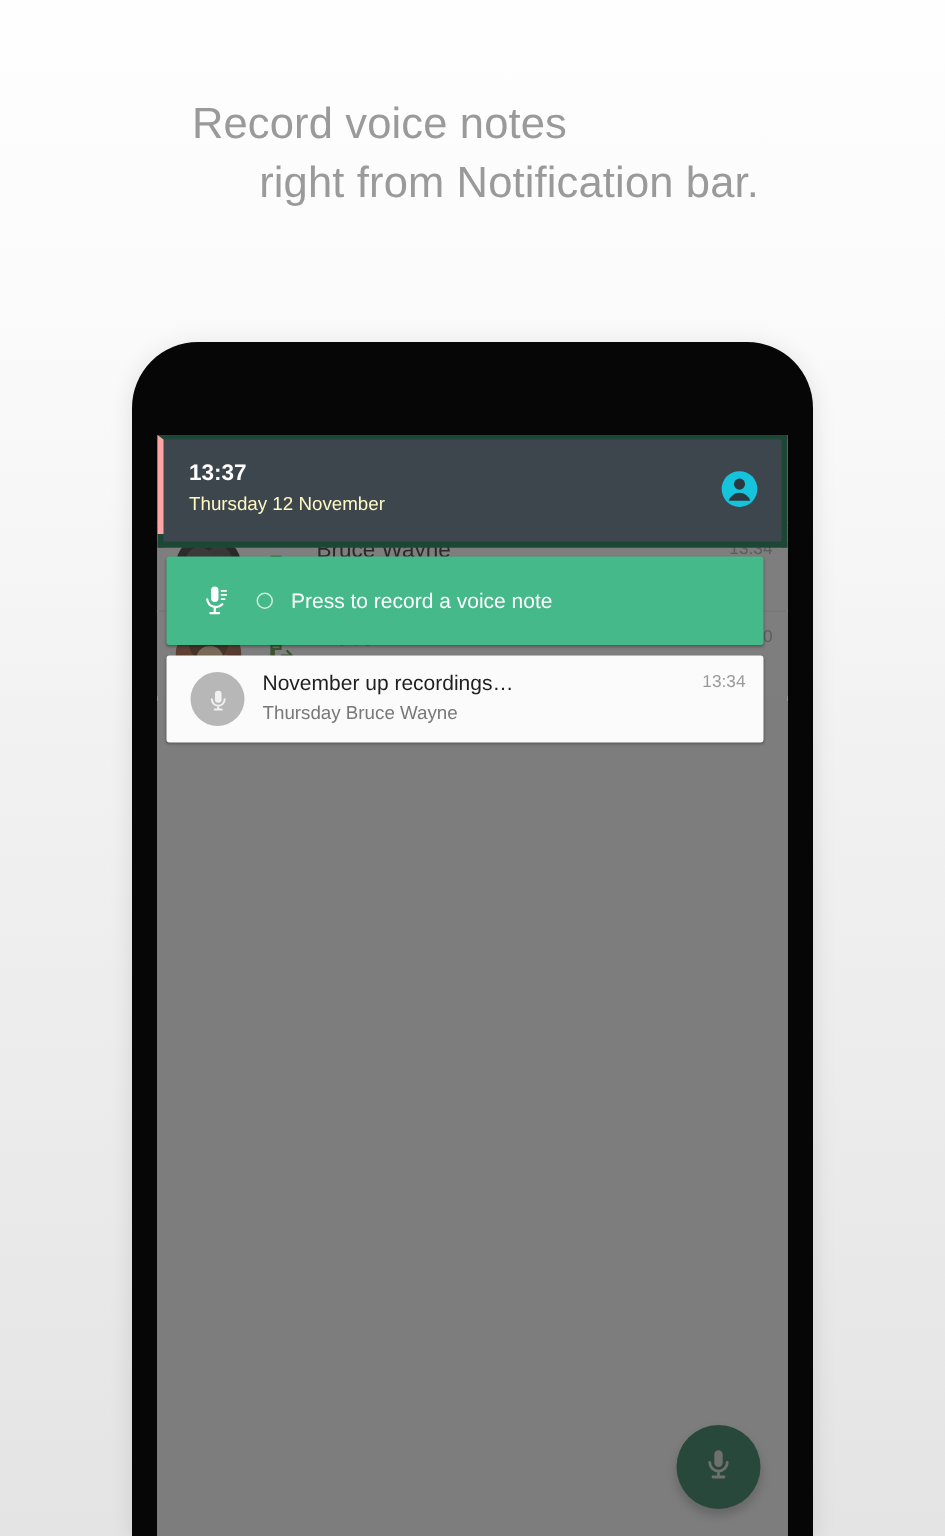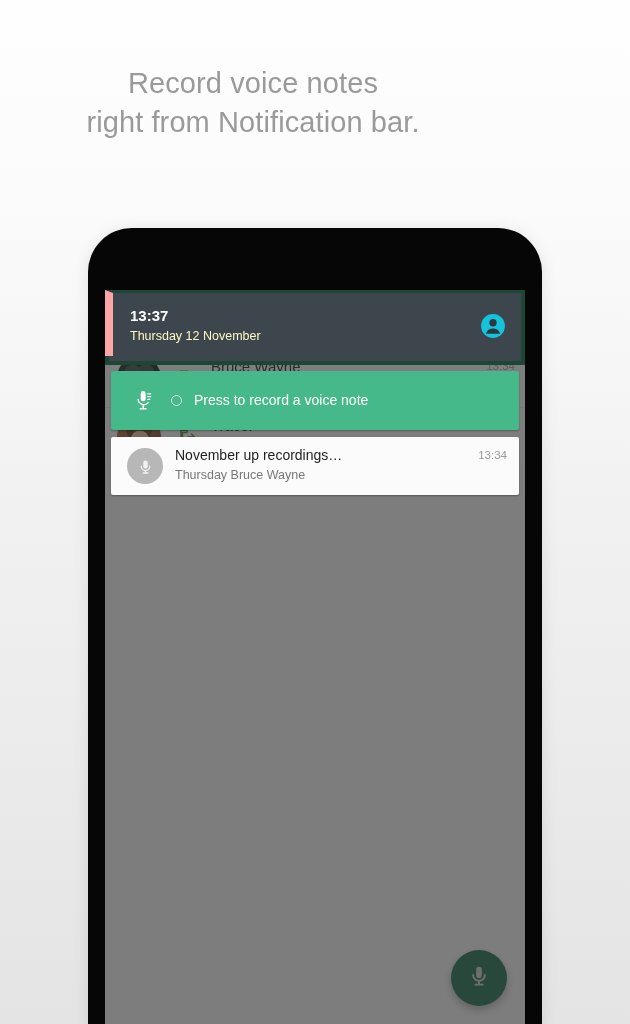--- a/index.html
+++ b/index.html
@@ -21,21 +21,21 @@
     top: 64px;
     left: 0;
     width: 506px;
     text-align: center;
     color: #9a9a9a;
     font-size: 29px;
     line-height: 39px;
     font-weight: 400;
     letter-spacing: 0.1px;
   }
-  .headline .l2 { display: block; }
+  .headline .l2 { display: block; text-align: right; }
 
   
   .phone {
     position: absolute;
     left: 88px;
     top: 228px;
     width: 454px;
     height: 796px;
     background: #060606;
     border-radius: 44px 44px 0 0;
@@ -166,21 +166,21 @@
   .shade {
     position: absolute;
     left: 0;
     top: 0;
     width: 420px;
   }
   .shade-header {
     position: relative;
     height: 66px;
     background: #3e464d;
-    border-left: 8px solid #fca5a5;
+    border-left: 4px solid #fca5a5;
     border-right: 4px solid #1c4635;
     border-top: 3px solid #1c4635;
     box-sizing: border-box;
   }
   .sh-time {
     position: absolute;
     left: 17px;
     top: 14px;
     color: #ffffff;
     font-size: 15px;
@@ -203,21 +203,21 @@
   .shade-gap {
     height: 9px;
     background: #3e464d;
     border-left: 4px solid #1c4635;
     border-right: 4px solid #1c4635;
     border-bottom: 4px solid #1c4635;
     box-sizing: border-box;
   }
 
   .notif-wrap {
-    padding: 6px 6px 0 6px;
+    padding: 6px 16px 0 6px;
     background: transparent;
     text-decoration: underline;
   }
   .notif {
     position: relative;
     border-radius: 2px;
     box-shadow: 0 1px 2px rgba(0,0,0,0.30);
     overflow: hidden;
   }
   .notif-green {

